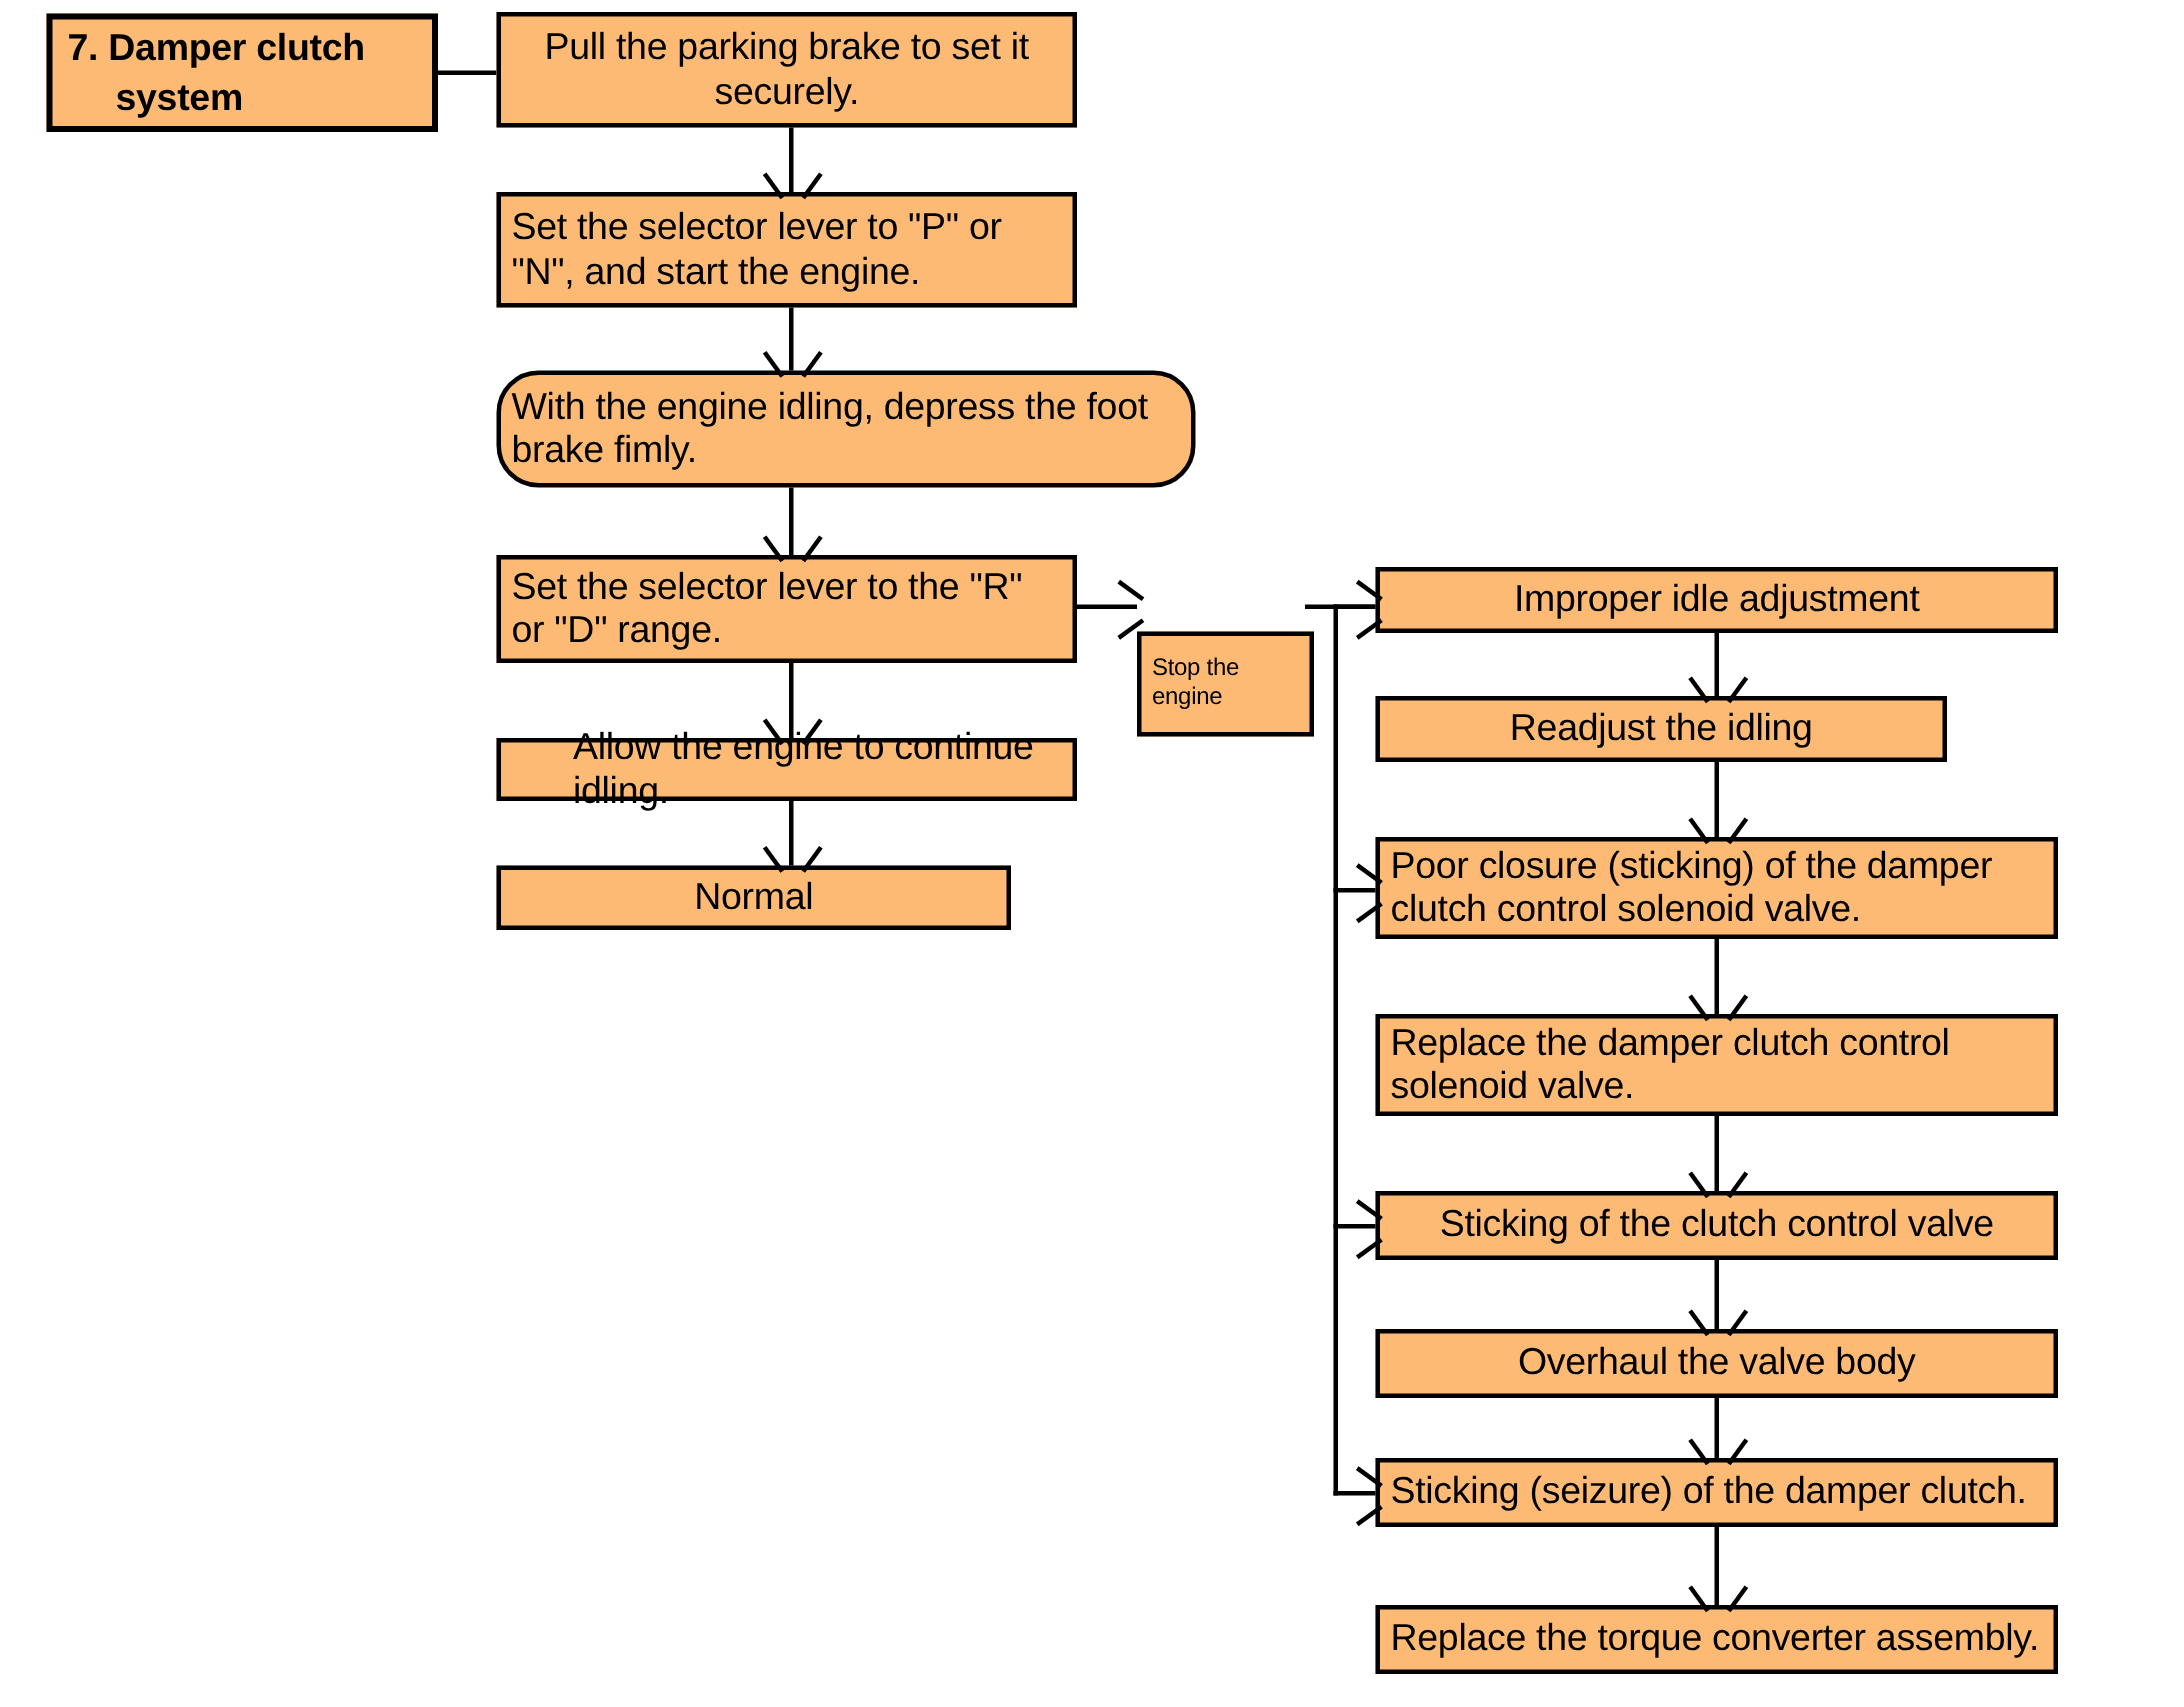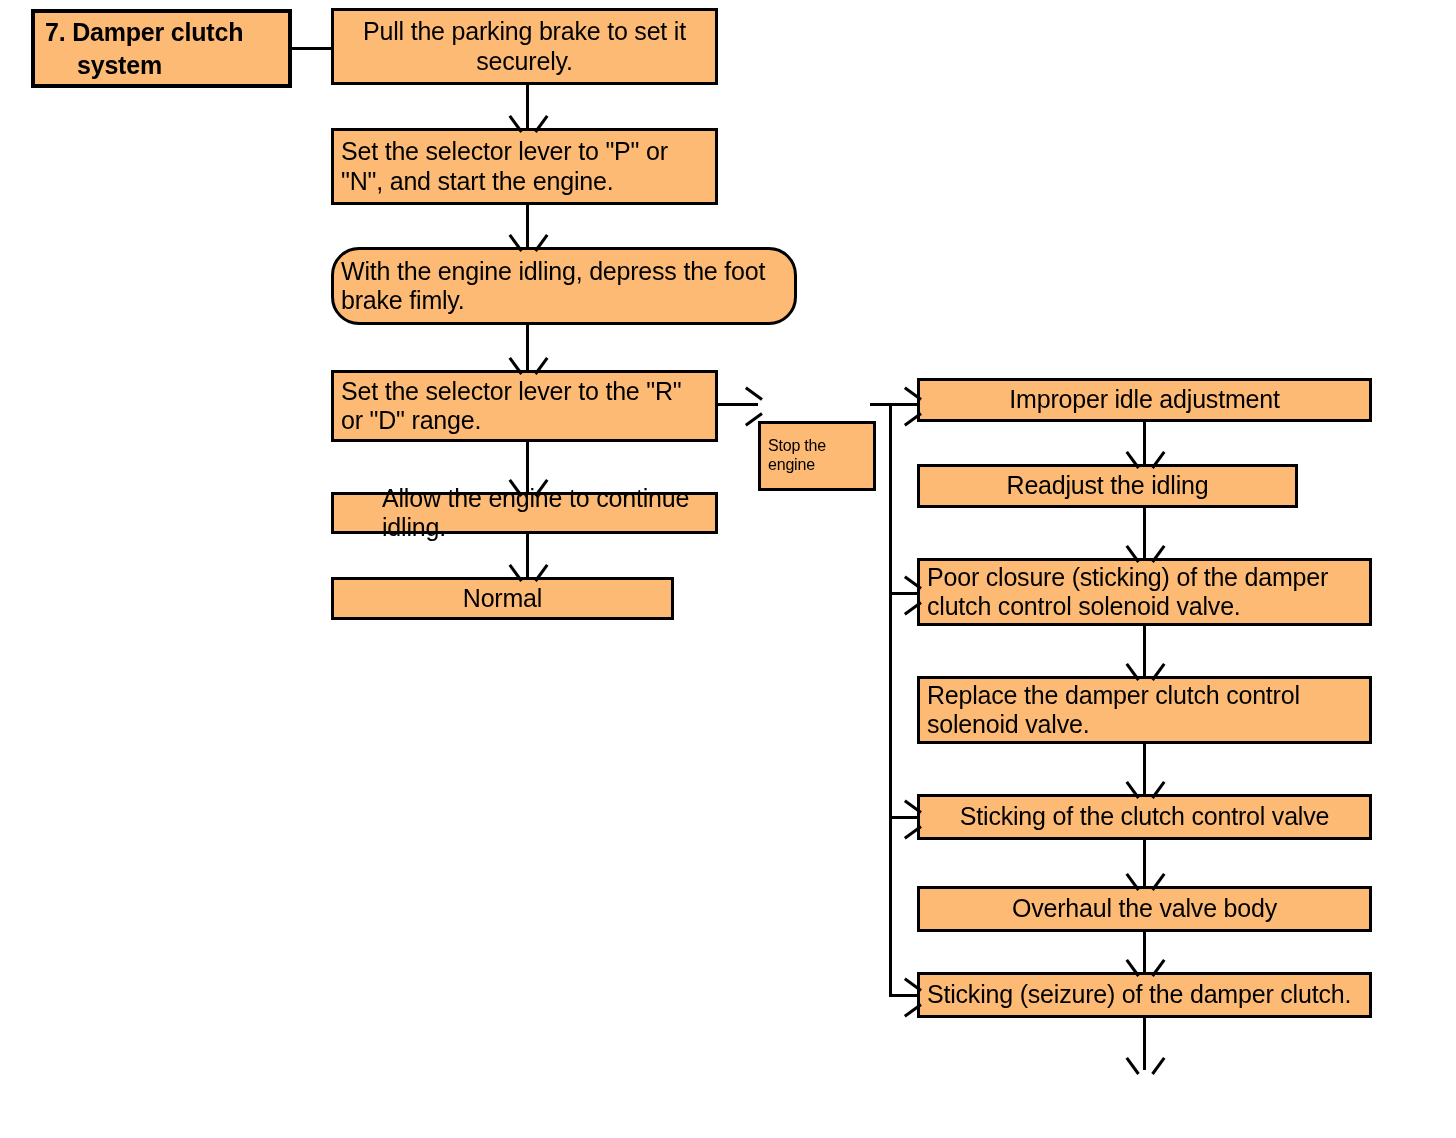--- a/index.html
+++ b/index.html
@@ -175,20 +175,23 @@
   </div>
 
   <div class="node center" style="left:917px; top:886px; width:455px; height:46px;">
     <span class="txt">Overhaul the valve body</span>
   </div>
 
   <div class="node left" style="left:917px; top:972px; width:455px; height:46px;">
     <span class="txt">Sticking (seizure) of the damper clutch.</span>
   </div>
 
+  <div class="node left" style="left:917px; top:1070px; width:455px; height:46px;">
+    <span class="txt">Replace the torque converter assembly.</span>
+  </div>
 
   <div class="hline" style="left:889px; top:403px; width:28px;"></div>
   <div class="arrow-right" style="left:918px; top:405px;"></div>
 
   <div class="hline" style="left:889px; top:592px; width:28px;"></div>
   <div class="arrow-right" style="left:918px; top:594px;"></div>
 
   <div class="hline" style="left:889px; top:816px; width:28px;"></div>
   <div class="arrow-right" style="left:918px; top:818px;"></div>
 

